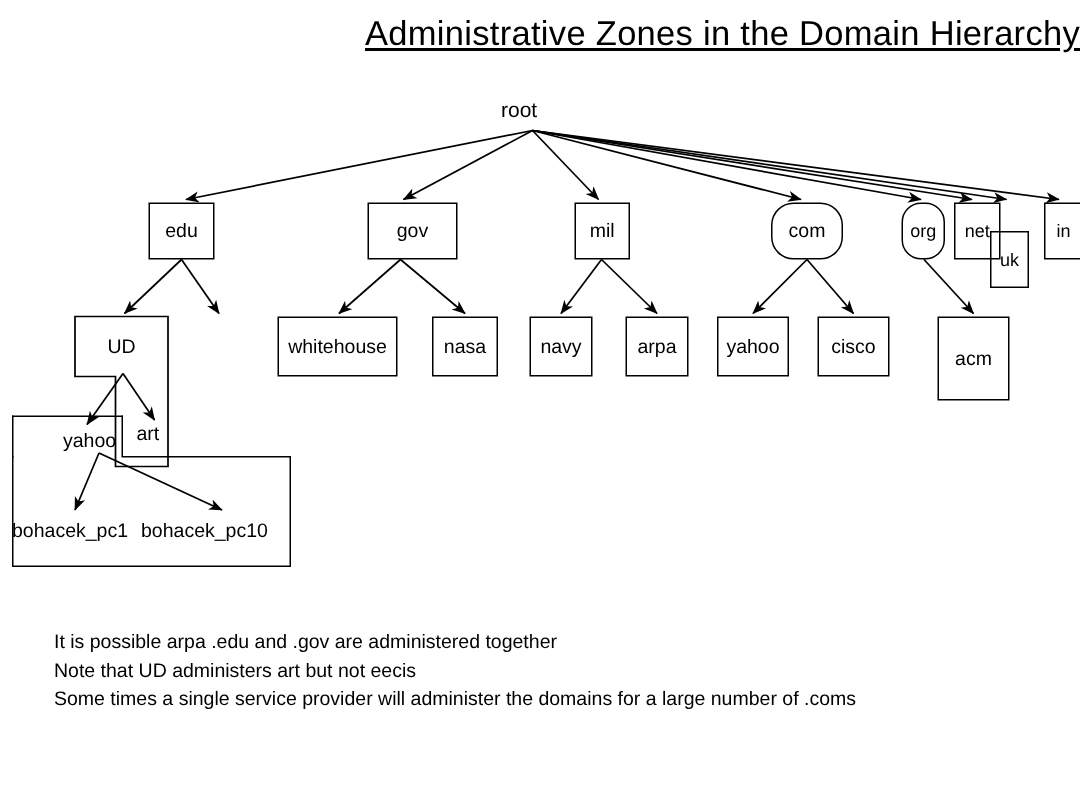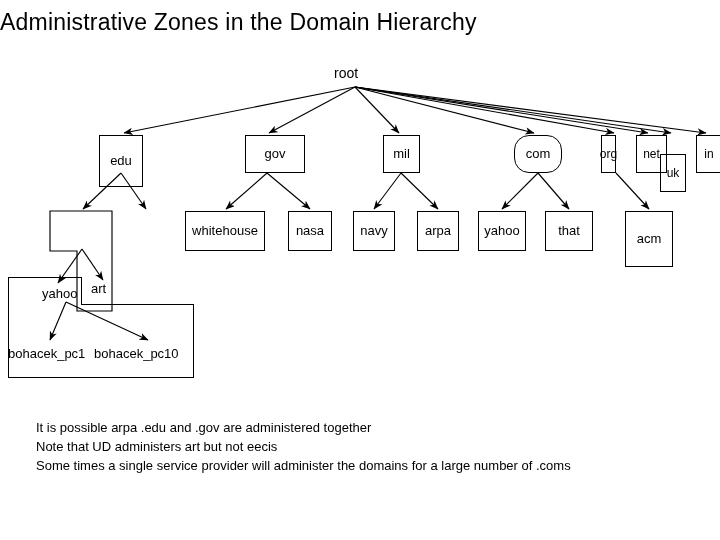--- a/index.html
+++ b/index.html
@@ -14,26 +14,27 @@
     overflow: hidden;
     background: #ffffff;
     font-family: "Liberation Sans", sans-serif;
     color: #000000;
   }
   #title {
     position: absolute;
     left: 0;
     top: 8px;
     width: 720px;
-    text-align: left;
+    text-align: right;
     font-size: 23px;
     line-height: 28px;
     letter-spacing: 0.2px;
     white-space: nowrap;
     color: #000000;
+    text-decoration: underline;
   }
   #diagram {
     position: absolute;
     left: 0;
     top: 0;
     width: 720px;
     height: 540px;
   }
   .node {
     position: absolute;
@@ -134,35 +135,36 @@
       <line x1="66" y1="302" x2="50" y2="340"></line>
 
       <line x1="66" y1="302" x2="148" y2="340"></line>
     </g>
 
     <path d="M50,211 L112,211 L112,311 L77,311 L77,251 L50,251 Z" fill="none" stroke="#000000" stroke-width="1.15"></path>
   </svg>
 
   <div class="bare" style="left:334px; top:65px;">root</div>
 
-  <div class="node" style="left:99px;  top:135px; width:44px; height:52px;">edu</div>
+  <div class="node" style="left:99px;  top:135px; width:44px; height:38px;">edu</div>
   <div class="node" style="left:245px; top:135px; width:60px; height:38px;text-align:center;">gov</div>
   <div class="node" style="left:383px; top:135px; width:37px; height:38px;">mil</div>
   <div class="node" style="left:514px; top:135px; width:48px; height:38px;border-radius:15px;">com</div>
-  <div class="node narrow" style="left:601px; top:135px; width:15px; height:38px;">org</div>
+  <div class="node narrow" style="left:601px; top:135px; width:29px; height:38px;border-radius:13px;">org</div>
   <div class="node narrow" style="left:636px; top:135px; width:31px; height:38px;">net</div>
   <div class="node narrow" style="left:660px; top:135px; width:26px; height:38px;margin-top:19px;">uk</div>
   <div class="node narrow" style="left:696px; top:135px; width:26px; height:38px;">in</div>
 
+  <div class="node" style="left:50px;  top:211px; width:62px; height:40px; border:none;">UD</div>
   <div class="node" style="left:185px; top:211px; width:80px; height:40px;">whitehouse</div>
   <div class="node" style="left:288px; top:211px; width:44px; height:40px;">nasa</div>
   <div class="node" style="left:353px; top:211px; width:42px; height:40px;">navy</div>
   <div class="node" style="left:417px; top:211px; width:42px; height:40px;">arpa</div>
   <div class="node" style="left:478px; top:211px; width:48px; height:40px;">yahoo</div>
-  <div class="node" style="left:545px; top:211px; width:48px; height:40px;">that</div>
+  <div class="node" style="left:545px; top:211px; width:48px; height:40px;">cisco</div>
   <div class="node" style="left:625px; top:211px; width:48px; height:56px;">acm</div>
 
   <div class="zone" style="left:8px; top:277px; width:74px; height:28px; border-bottom:none;"></div>
   <div class="zone" style="left:8px; top:304px; width:186px; height:74px; border-top:none;"></div>
   <div class="zone" style="left:82px; top:304px; width:112px; height:1px;
               border:none; border-top:1px solid #000000;"></div>
 
   <div class="zlabel" style="left:42px; top:286px;">yahoo</div>
   <div class="zlabel" style="left:91px; top:281px;">art</div>
   <div class="zlabel" style="left:8px;  top:346px;">bohacek_pc1</div>

